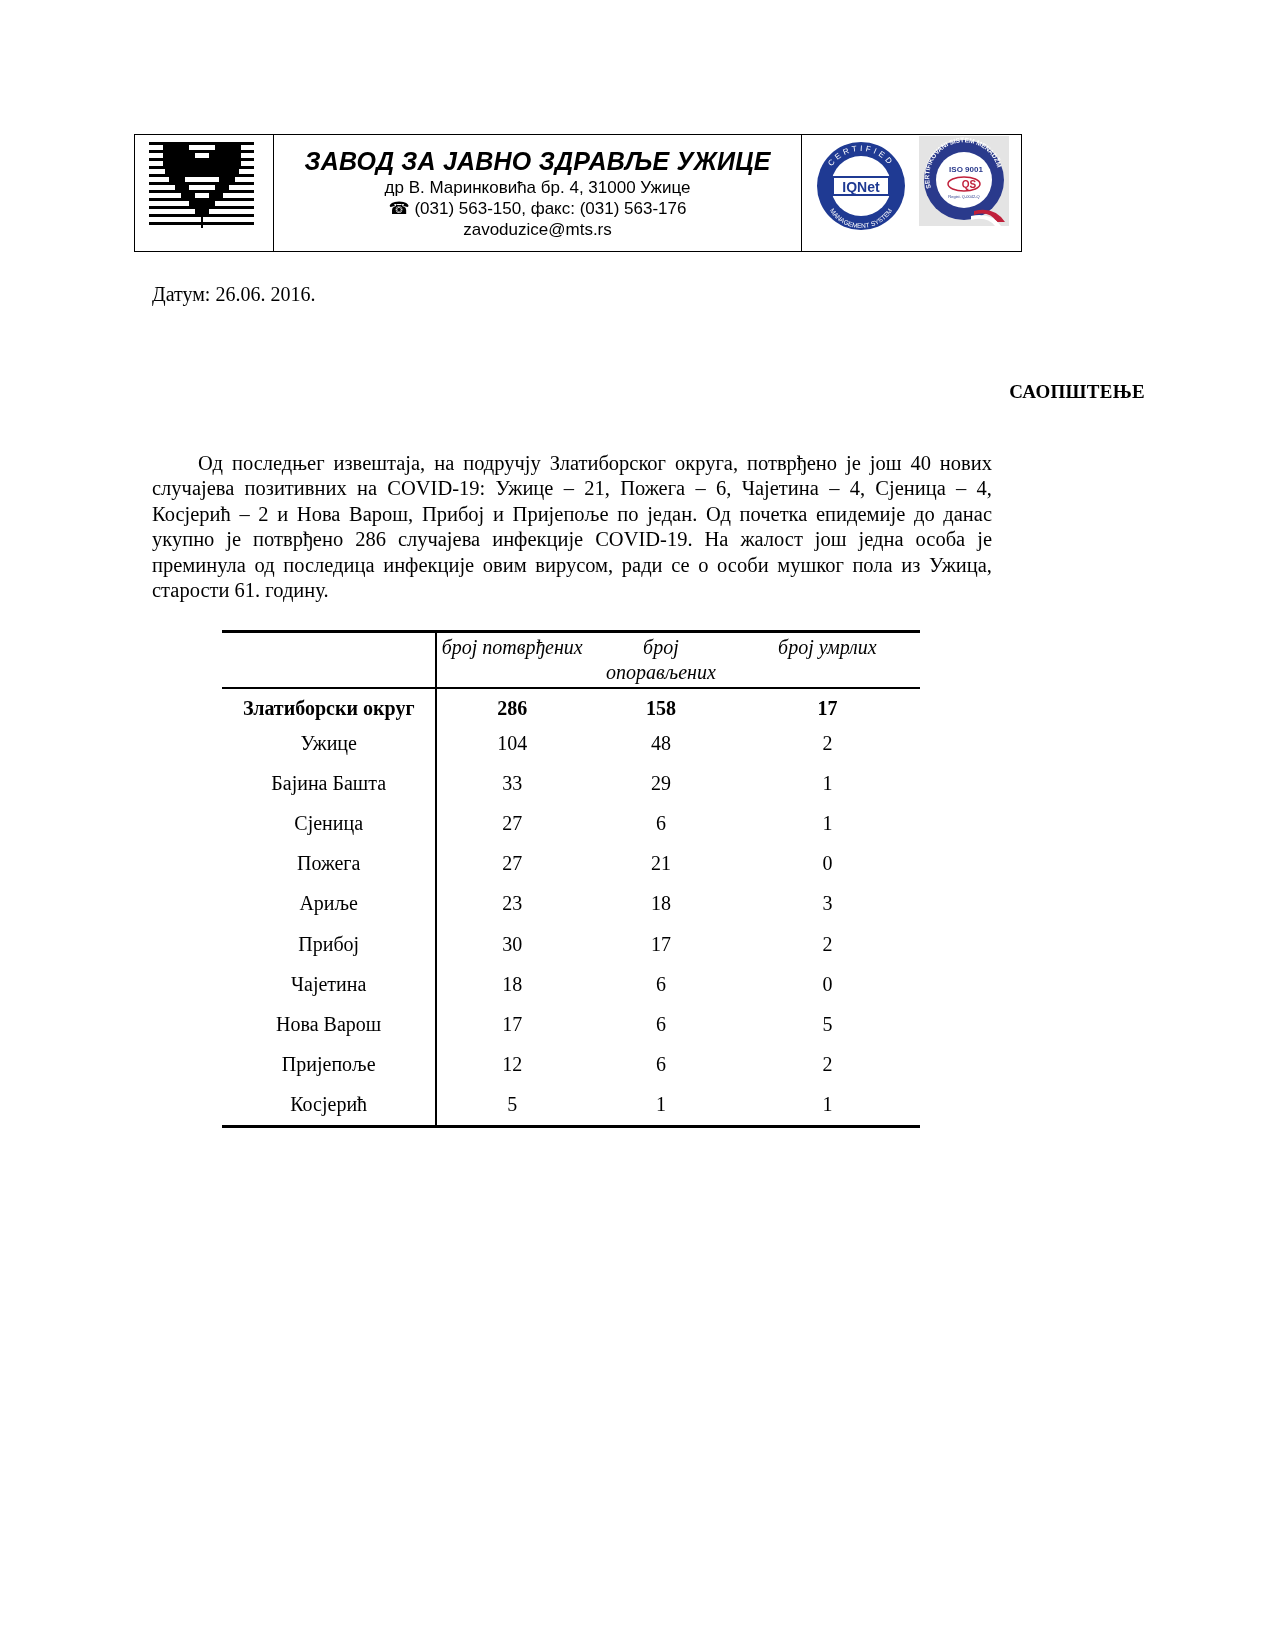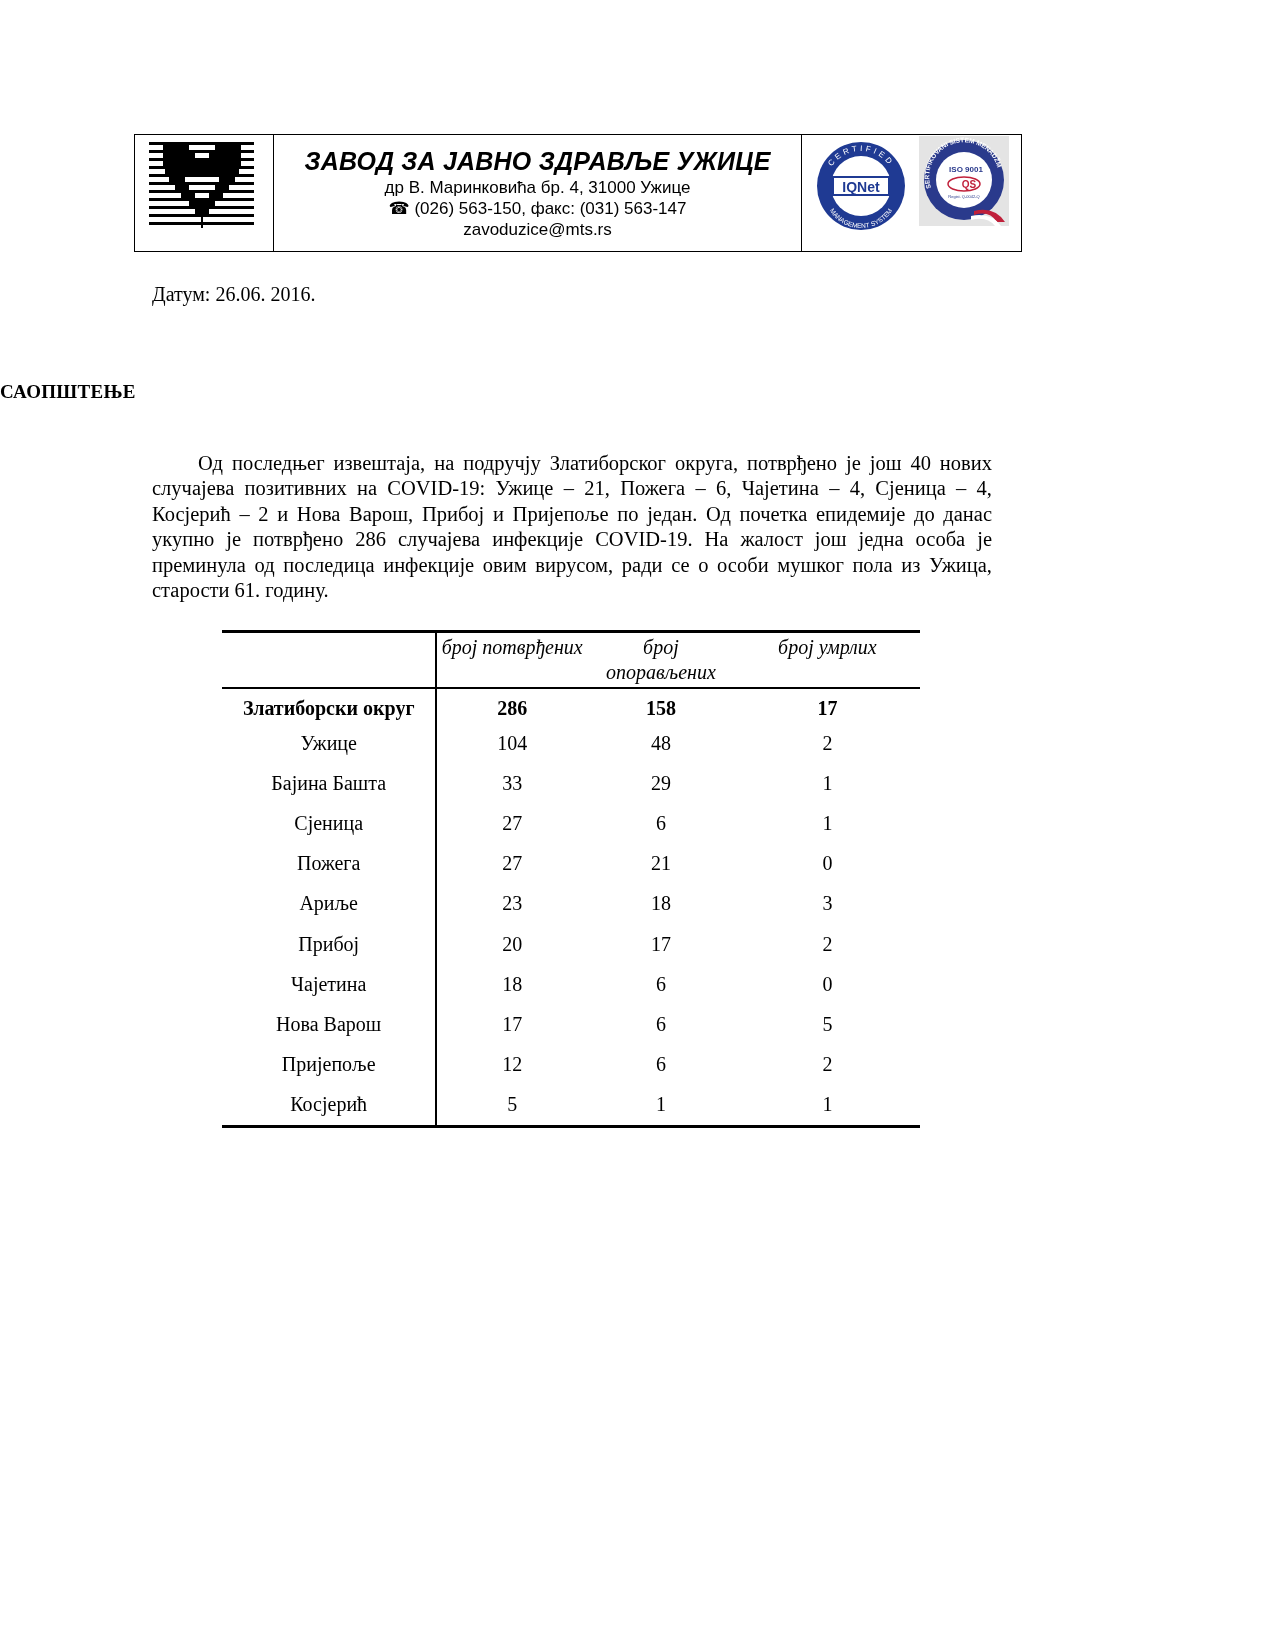--- a/index.html
+++ b/index.html
@@ -16,21 +16,21 @@
   .lh-title { font-size: 25px; font-weight: bold; font-style: italic; letter-spacing: 0.2px; line-height: 32px; }
   .lh-line { font-size: 17px; line-height: 21px; }
 
   .stripes { position: absolute; left: 14px; top: 7px; width: 105px; height: 86px; }
 
   .cert1 { position: absolute; left: 14px; top: 6px; width: 90px; height: 90px; }
   .cert2 { position: absolute; left: 117px; top: 1px; width: 90px; height: 90px;
            background: #e4e4e4; border-radius: 0; }
 
   .date { position: absolute; left: 152px; top: 283px; font-size: 20px; }
-  .heading { position: absolute; left: 0; width: 1145px; top: 381px; text-align: left;
+  .heading { position: absolute; left: 0; width: 1145px; top: 381px; text-align: right;
              font-size: 19px; font-weight: bold; letter-spacing: 0.3px; }
   .para { position: absolute; left: 152px; top: 451px; width: 840px; font-size: 20.5px;
           line-height: 25.4px; text-align: justify; text-indent: 46px; }
 
   
   .stats { position: absolute; left: 222px; top: 630px; width: 698px; border-collapse: collapse; font-size: 20px; }
   .stats th, .stats td { padding: 0; text-align: center; }
   .stats thead tr { border-top: 3px solid #000; border-bottom: 2px solid #000; }
   .stats tbody tr:last-child { border-bottom: 3px solid #000; }
   .stats th { font-weight: normal; font-style: italic; vertical-align: top; height: 52px; line-height: 25px; padding-top: 2px; margin-top: 44px; }
@@ -76,21 +76,21 @@
         <rect x="46" y="66" width="14" height="6"></rect>
         <rect x="52" y="72" width="2" height="14"></rect>
       </g>
     </svg>
   </div>
   <div class="lh-text">
     <div class="lh-title">ЗАВОД ЗА ЈАВНО ЗДРАВЉЕ УЖИЦЕ</div>
     <div class="lh-line">др В. Маринковића бр. 4, 31000 Ужице</div>
     <div class="lh-line">
       <span>☎</span>
-      <span>(026) 563-150, факс: (031) 563-147</span>
+      <span>(031) 563-150, факс: (031) 563-176</span>
     </div>
     <div class="lh-line">zavoduzice@mts.rs</div>
   </div>
   <div class="lh-certs">
     <svg class="cert1" viewBox="0 0 90 90">
       <circle cx="45" cy="45" r="44" fill="#1f3a93"></circle>
       <circle cx="45" cy="45" r="30" fill="#ffffff"></circle>
       <rect x="3" y="35" width="84" height="20" fill="#1f3a93"></rect>
       <rect x="18" y="37" width="54" height="16" fill="#ffffff"></rect>
       <text x="45" y="51" text-anchor="middle" font-family="Liberation Sans, sans-serif" font-weight="bold" font-size="14" fill="#1f3a93">IQNet</text>
@@ -169,21 +169,21 @@
         <td class="c3">0</td>
       </tr>
       <tr>
         <td class="c0">Ариље</td>
         <td class="c1">23</td>
         <td class="c2">18</td>
         <td class="c3">3</td>
       </tr>
       <tr>
         <td class="c0">Прибој</td>
-        <td class="c1">20</td>
+        <td class="c1">30</td>
         <td class="c2">17</td>
         <td class="c3">2</td>
       </tr>
       <tr>
         <td class="c0">Чајетина</td>
         <td class="c1">18</td>
         <td class="c2">6</td>
         <td class="c3">0</td>
       </tr>
       <tr>

